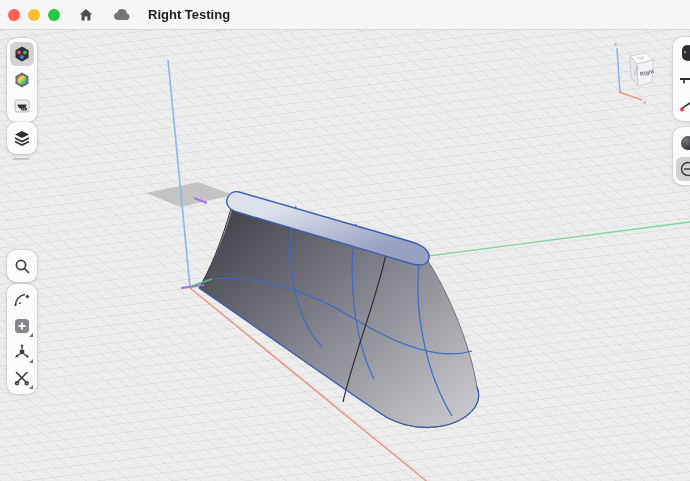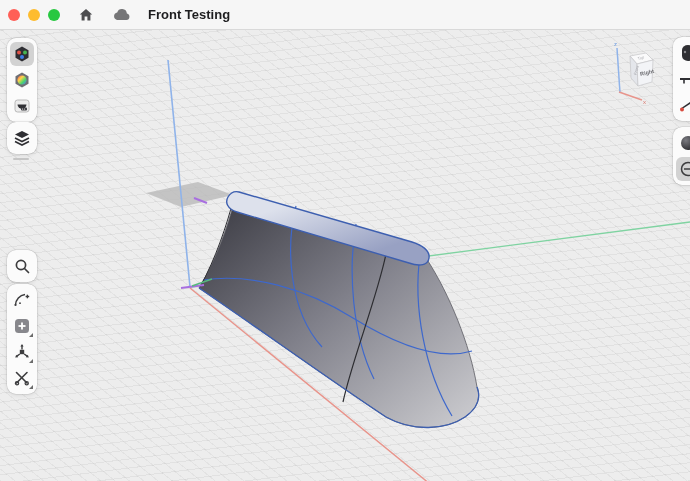--- a/index.html
+++ b/index.html
@@ -143,21 +143,21 @@
   <div class="tb-icon">
     <svg width="16" height="16" viewBox="0 0 16 16">
       <path d="M8 2 L14.2 7.6 H12.4 V13.4 H9.4 V9.6 H6.6 V13.4 H3.6 V7.6 H1.8 Z" fill="#4e4e50"></path>
     </svg>
   </div>
   <div class="tb-icon">
     <svg width="20" height="15" viewBox="0 0 20 15">
       <path d="M5 13 h9.4 a3.3 3.3 0 0 0 .5-6.5 5 5 0 0 0-9.7-1.1 A3.9 3.9 0 0 0 5 13 Z" fill="#757577"></path>
     </svg>
   </div>
-  <div class="tb-title">Front Testing</div>
+  <div class="tb-title">Right Testing</div>
 </div>
 
 <div class="panel left-group-1">
   <div class="tool-btn selected">
     <svg width="18" height="18" viewBox="0 0 18 18">
       <polygon points="9,1.5 15.5,5.2 15.5,12.8 9,16.5 2.5,12.8 2.5,5.2" fill="#2e2e33"></polygon>
       <circle cx="6" cy="7.5" r="2" fill="#e05348"></circle>
       <circle cx="12" cy="7.5" r="2" fill="#46b552"></circle>
       <circle cx="9" cy="12" r="2" fill="#3d7de8"></circle>
     </svg>

